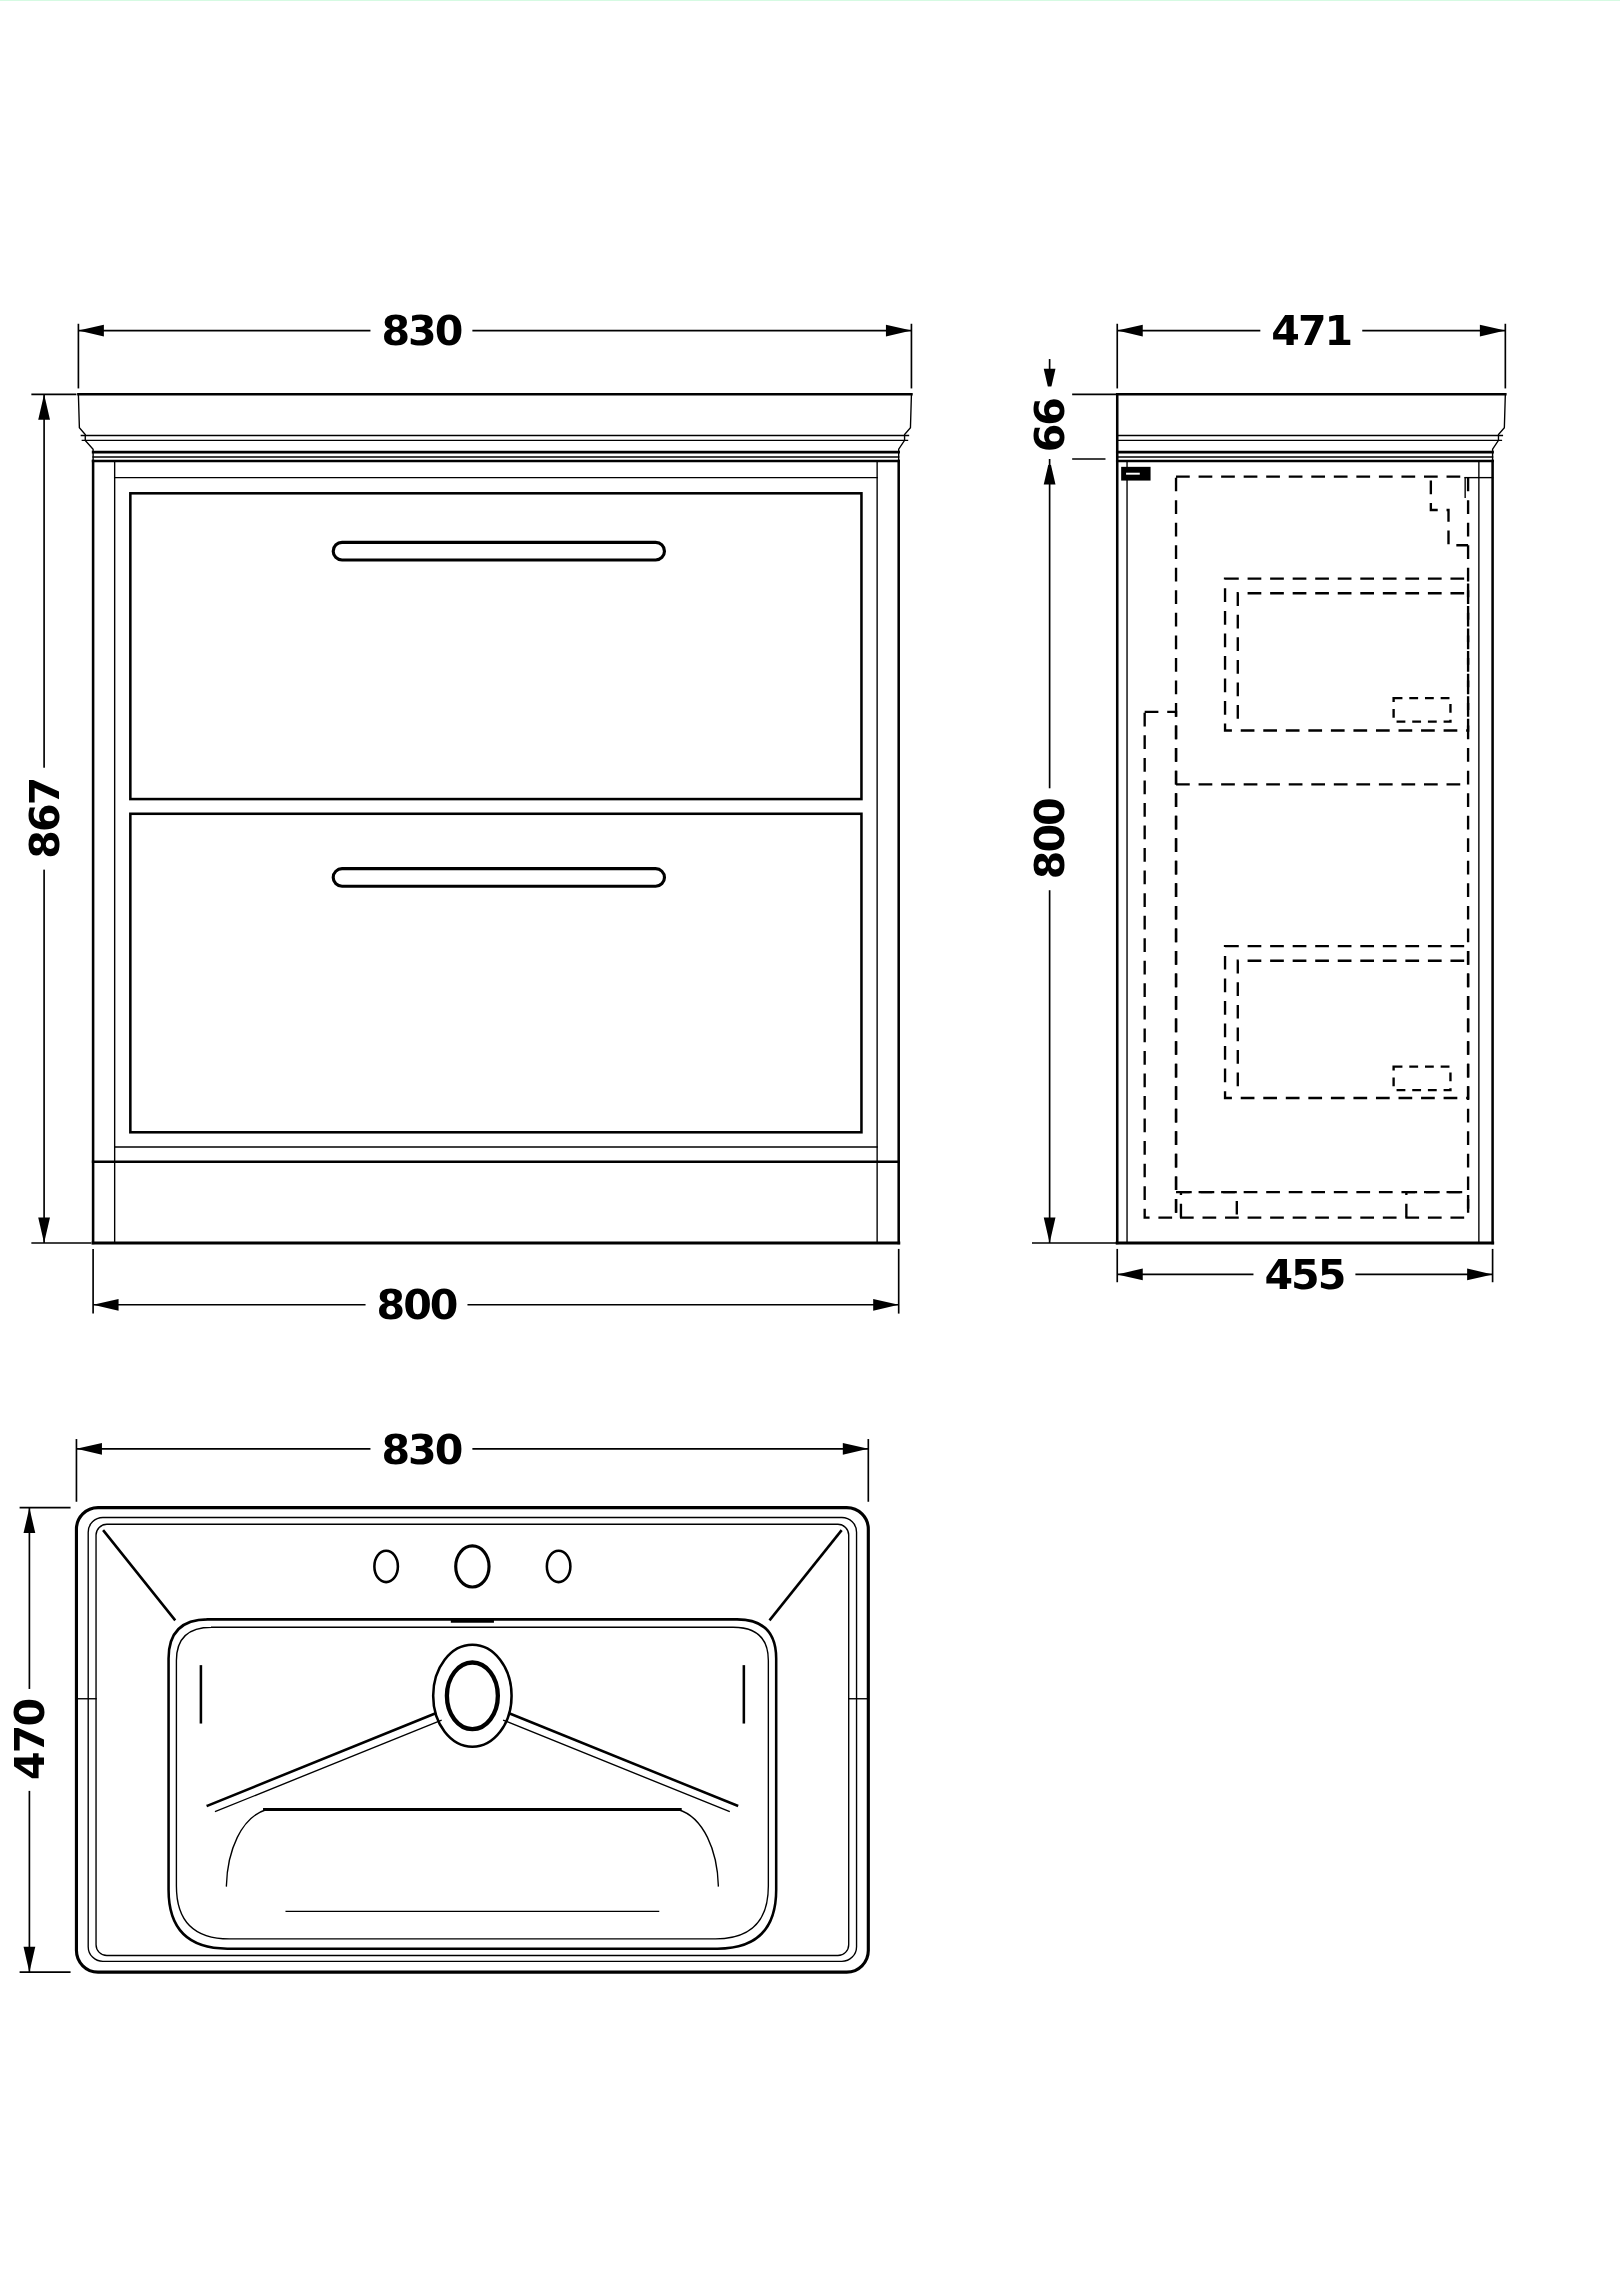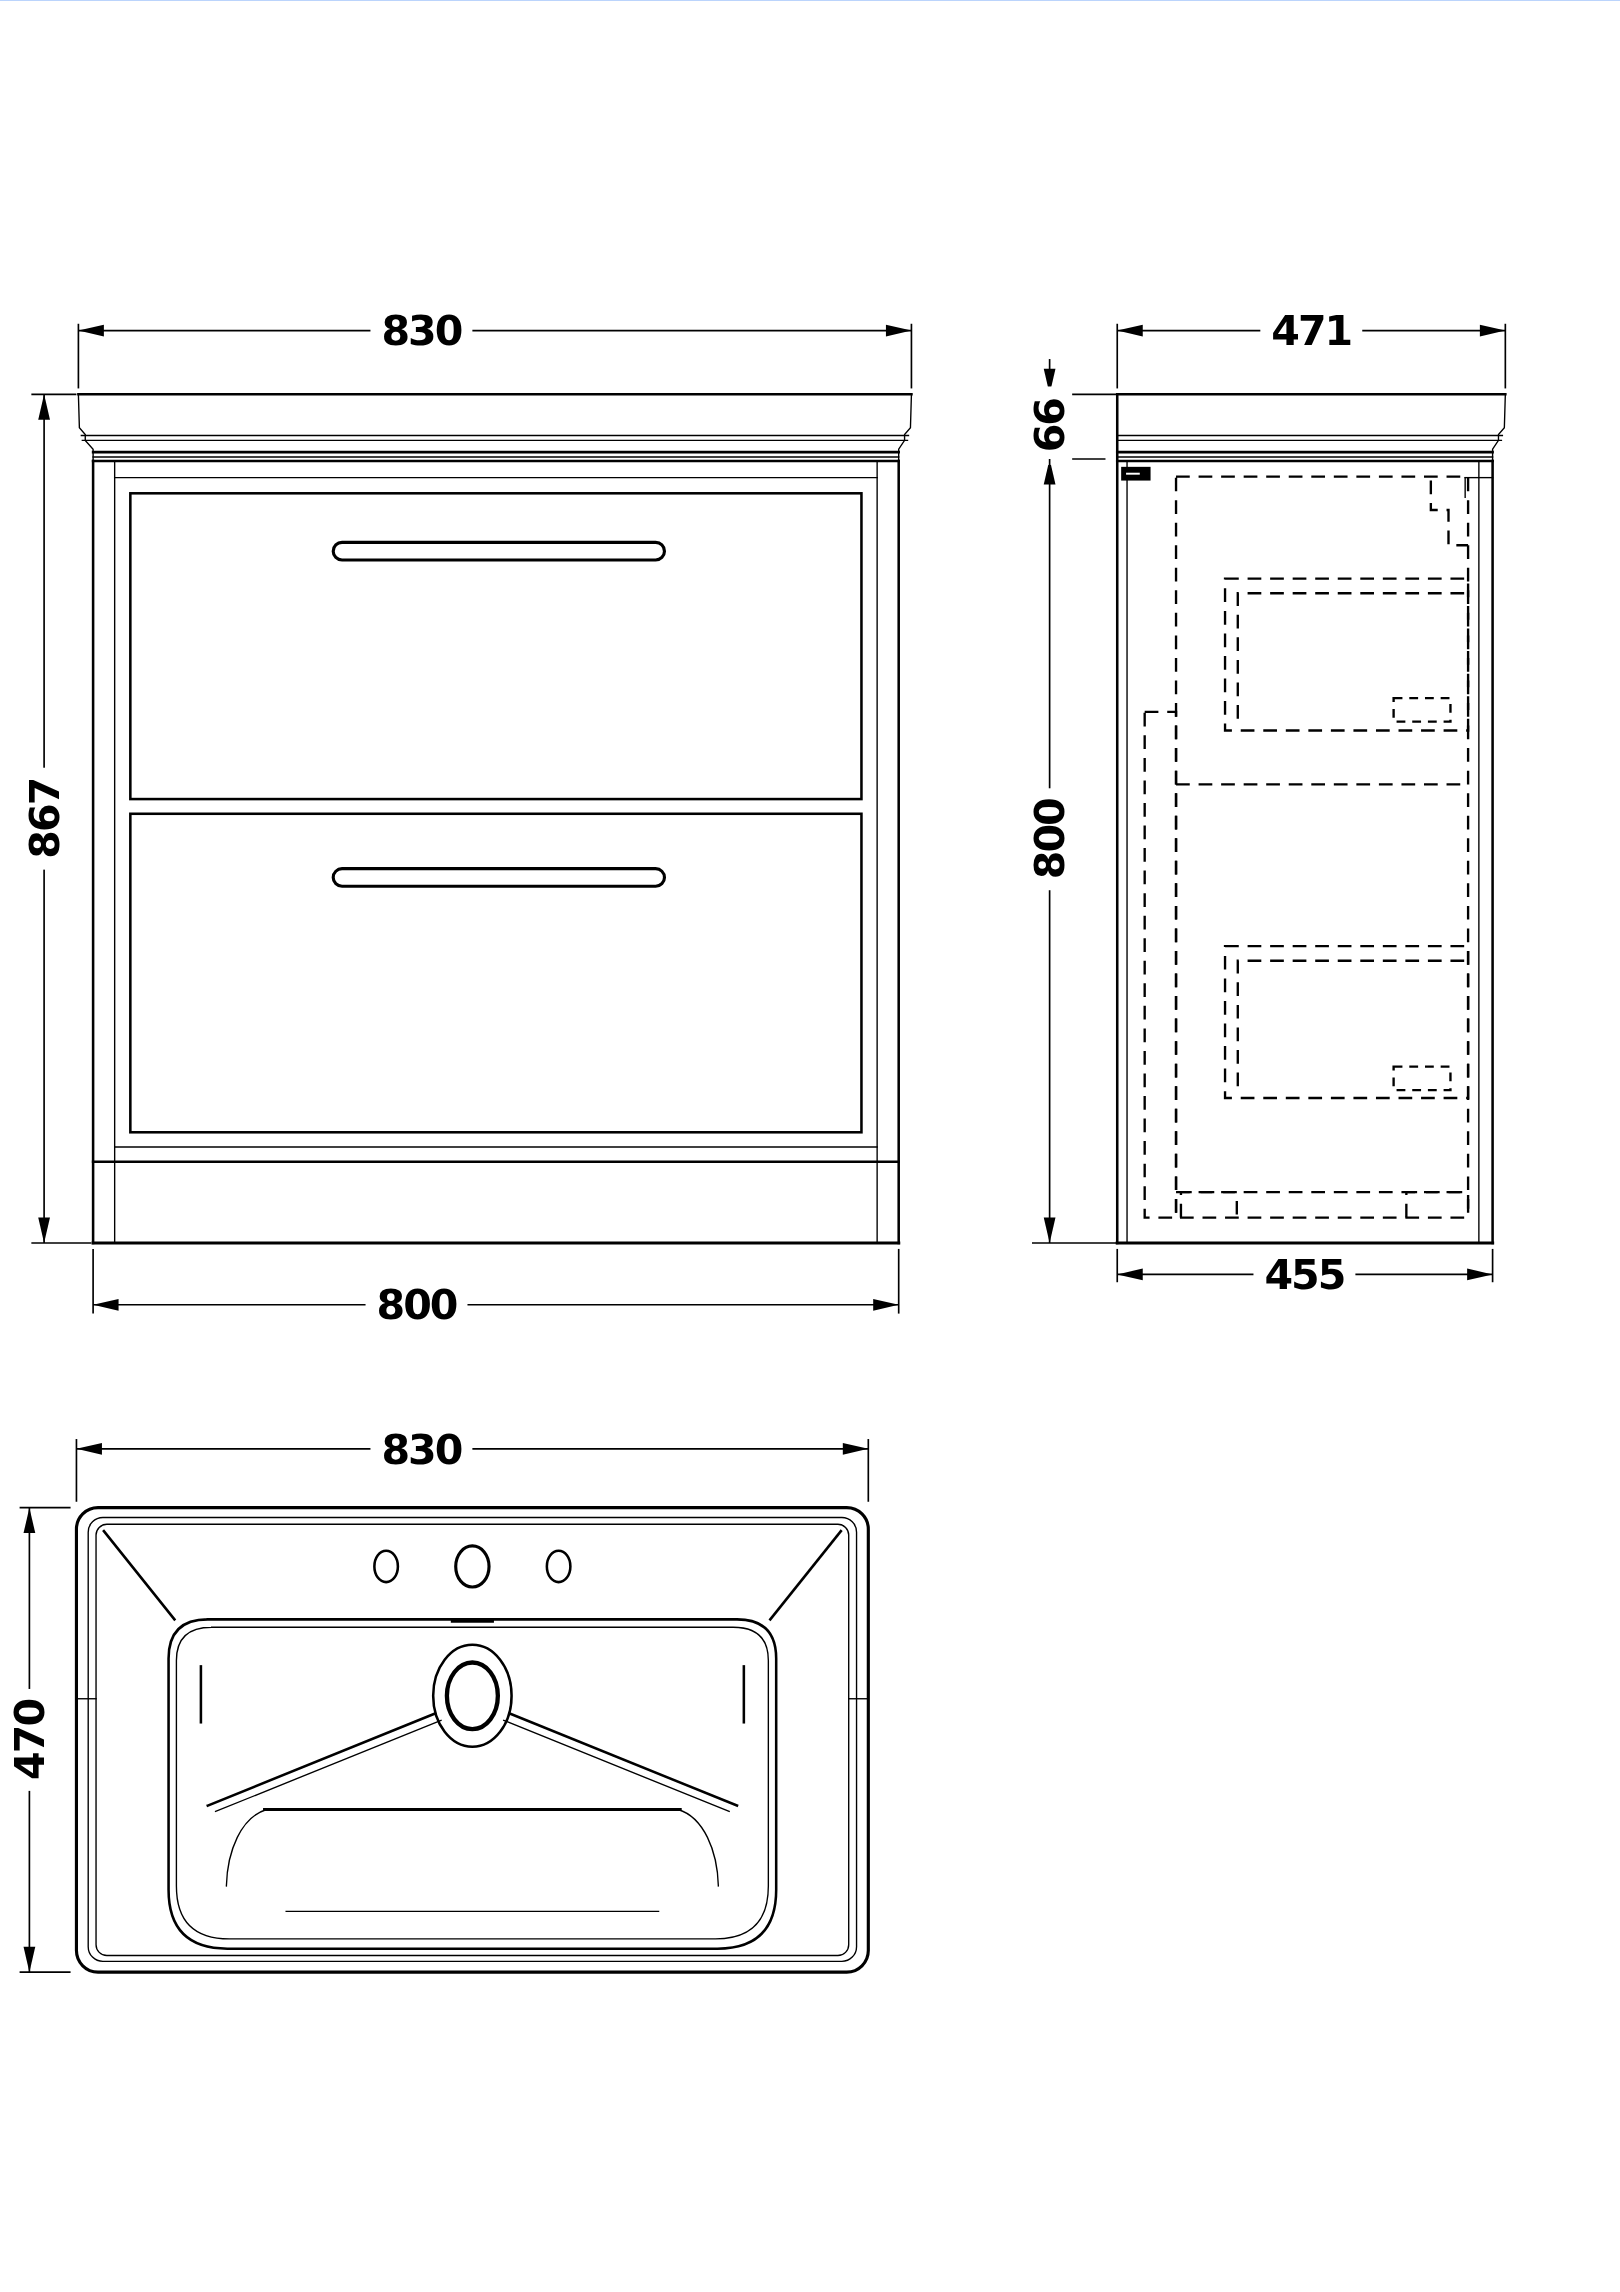--- a/index.html
+++ b/index.html
@@ -1,16 +1,16 @@
 <!DOCTYPE html>
 <html><head>
 <meta charset="utf-8">
 <style>
   html,body{margin:0;padding:0;background:#ffffff;}
-  .stage{width:1620px;height:2293px;position:relative;background:#3b82f6;}
+  .stage{width:1620px;height:2293px;position:relative;background:#86efac;}
   svg{display:block}
   .ln{stroke:#000;fill:none;stroke-width:2.6;stroke-linecap:square}
   .thin{stroke:#000;fill:none;stroke-width:1.4;stroke-linecap:square}
   .thick{stroke:#000;fill:none;stroke-width:3.2;stroke-linecap:square}
   .dash{stroke:#000;fill:none;stroke-width:2.4;stroke-dasharray:14 9;stroke-linecap:butt}
   .dashsm{stroke:#000;fill:none;stroke-width:2.4;stroke-dasharray:9 7;stroke-linecap:butt}
   .dim{stroke:#000;fill:none;stroke-width:1.7;stroke-linecap:butt}
   .arr{fill:#000;stroke:none}
   .tbg{fill:#fff;stroke:none}
   .dimtext{font-family:"DejaVu Sans","Liberation Sans",sans-serif;font-weight:bold;font-size:42px;

